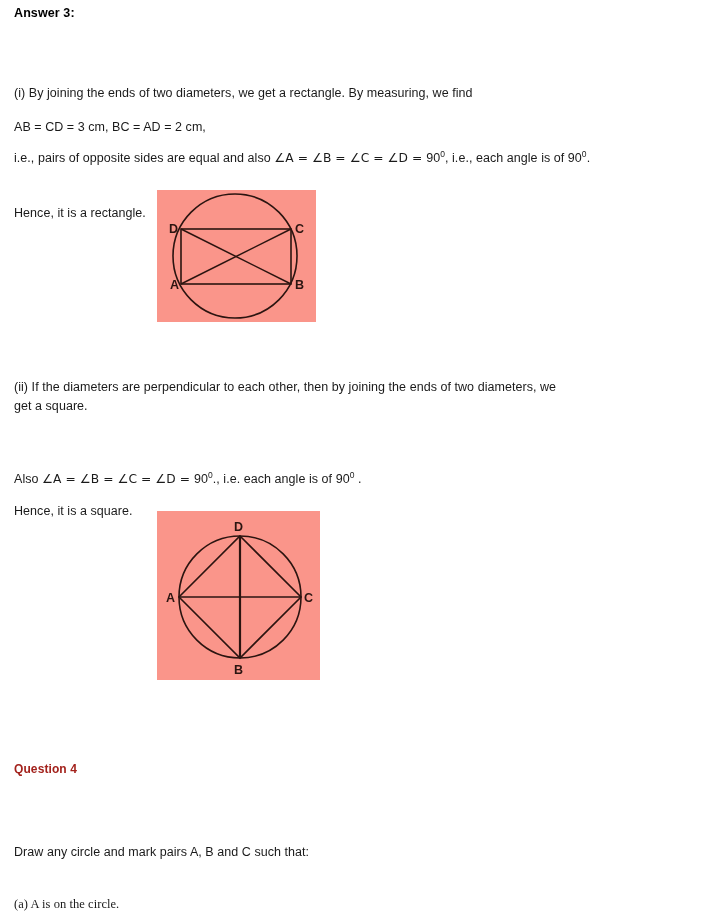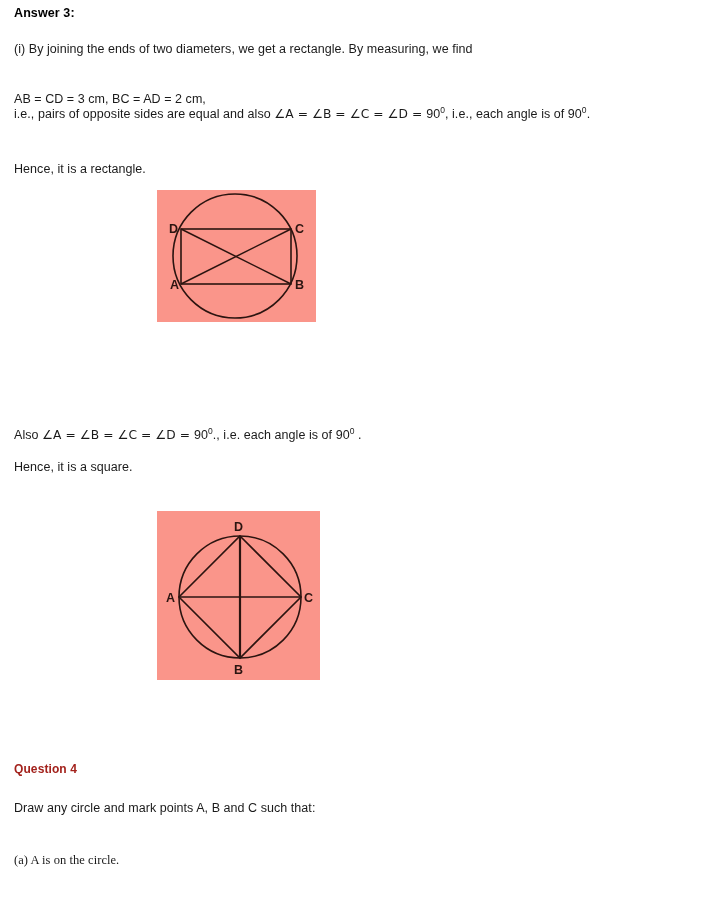--- a/index.html
+++ b/index.html
@@ -32,23 +32,24 @@
     letter-spacing: 0.1px;
     color: #000000;
   }
   .para {
     position: absolute;
     left: 14px;
     font-size: 12.5px;
     line-height: 19px;
     color: #1a1a1a;
     letter-spacing: 0.05px;
+    margin-top: 44px;
   }
   .p1 { top: 40px; }
-  .p2 { top: 90px; }
+  .p2 { top: 74px; }
   .p3 { top: 105px; width: 620px; }
   .p4 { top: 160px; }
   .p5 { top: 334px; width: 560px; }
   .p6 { top: 392px; }
   .p7 { top: 426px; }
   .p8 { top: 458px; text-align: right; }
   .q-heading {
     position: absolute;
     left: 14px;
     top: 762px;
@@ -119,20 +120,21 @@
       <rect x="24" y="39" width="110" height="55" fill="none" stroke="#2b1410" stroke-width="1.6"></rect>
       <line x1="24" y1="39" x2="134" y2="94" stroke="#2b1410" stroke-width="1.5"></line>
       <line x1="134" y1="39" x2="24" y2="94" stroke="#2b1410" stroke-width="1.5"></line>
       <text class="fig-label" x="13" y="99" font-size="12.5">A</text>
       <text class="fig-label" x="138" y="99" font-size="12.5">B</text>
       <text class="fig-label" x="138" y="43" font-size="12.5">C</text>
       <text class="fig-label" x="12" y="43" font-size="12.5">D</text>
     </svg>
   </div>
 
+  <div class="para p5">(ii) If the diameters are perpendicular to each other, then by joining the ends of two diameters, we get a square.</div>
 
 
   <div class="para p7"><span>Also </span><span class="angle">∠A = </span><span class="angle">∠B = </span><span class="angle">∠C = </span><span class="angle">∠D = </span><span>90</span><sup>0</sup><span>., i.e. each angle is of 90</span><sup>0</sup><span> .</span></div>
 
   <div class="para p8">Hence, it is a square.</div>
 
   <div class="figure fig2">
     <svg width="163" height="169" viewBox="0 0 163 169">
       <circle cx="83" cy="86" r="61" fill="none" stroke="#2b1410" stroke-width="1.6"></circle>
       <polygon points="83,25 144,86 83,147 22,86" fill="none" stroke="#2b1410" stroke-width="1.6"></polygon>
@@ -140,16 +142,16 @@
       <line x1="83" y1="25" x2="83" y2="147" stroke="#2b1410" stroke-width="2.2"></line>
       <text class="fig-label" x="77" y="20" font-size="12.5">D</text>
       <text class="fig-label" x="77" y="163" font-size="12.5">B</text>
       <text class="fig-label" x="9" y="91" font-size="12.5">A</text>
       <text class="fig-label" x="147" y="91" font-size="12.5">C</text>
     </svg>
   </div>
 
   <div class="q-heading">Question 4</div>
 
-  <div class="para p9">Draw any circle and mark points A, B and C such that:</div>
+  <div class="para p9">Draw any circle and mark pairs A, B and C such that:</div>
   <div class="para p10">(a) A is on the circle.</div>
 
 </div>
 
 </body></html>

